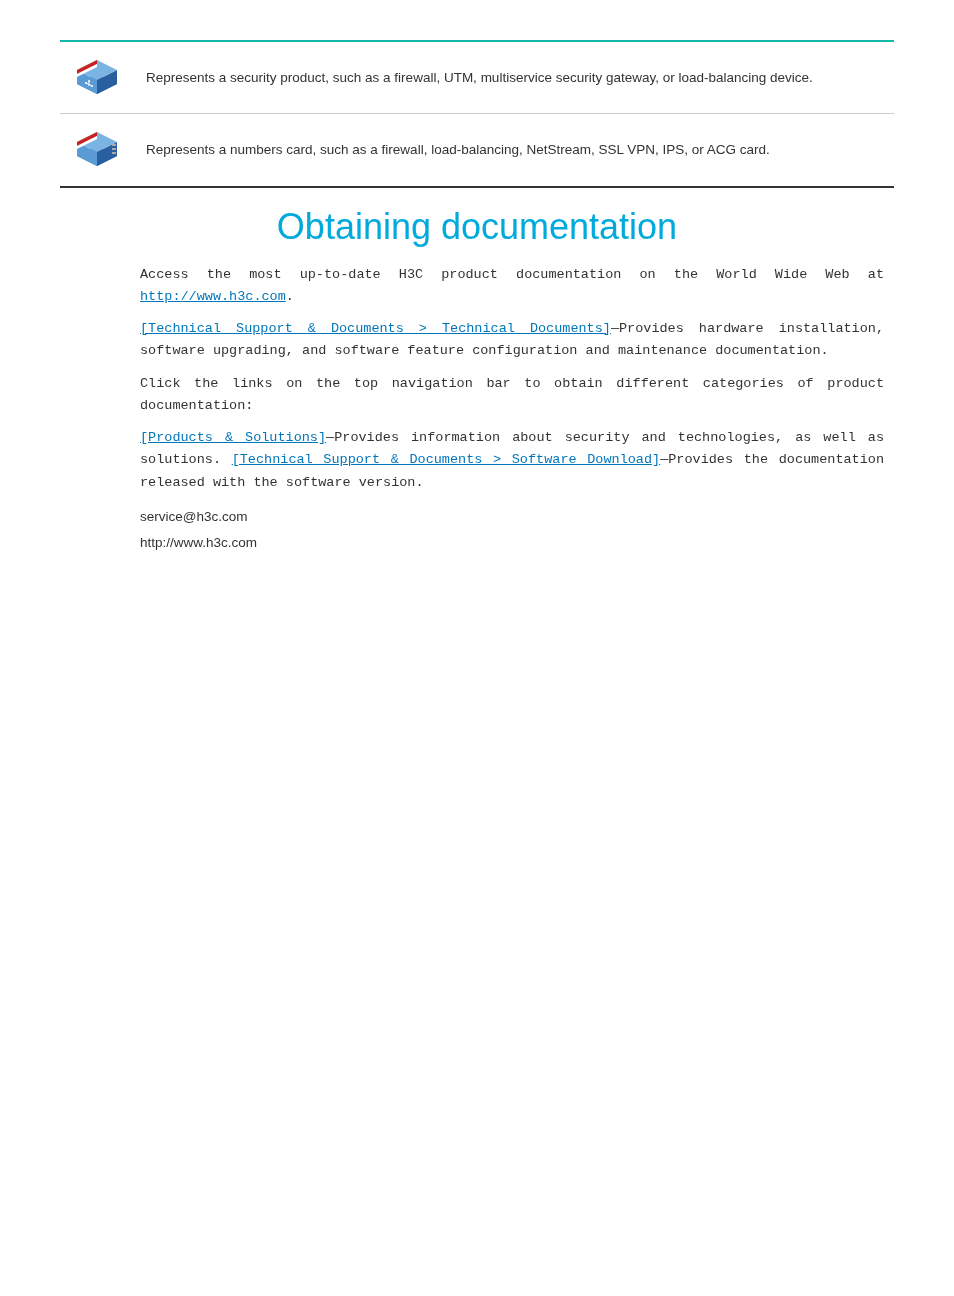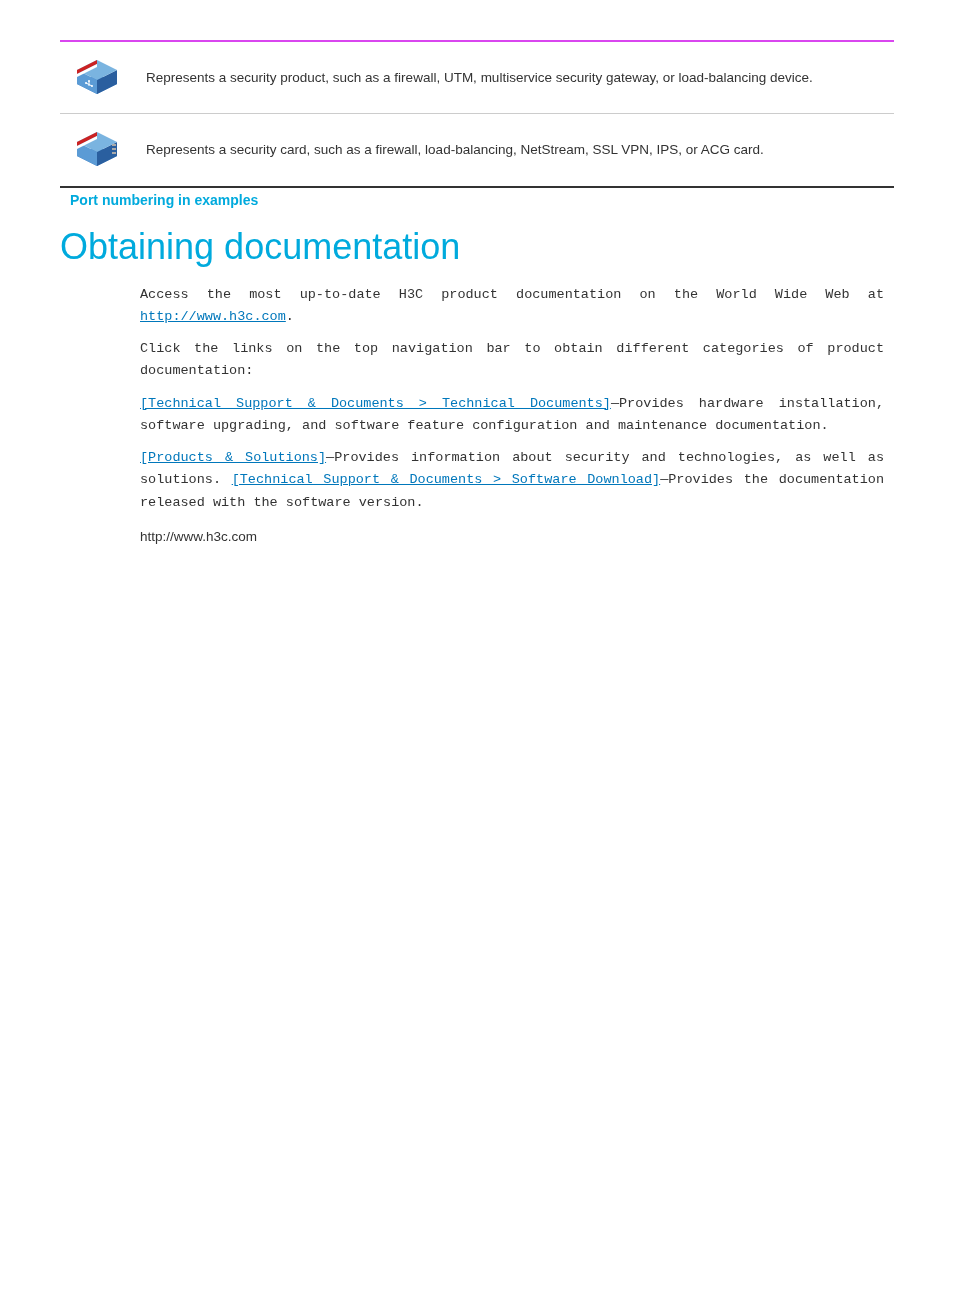--- a/index.html
+++ b/index.html
@@ -14,23 +14,23 @@
       font-size: 14px;
       color: #333333;
       width: 954px;
       min-height: 1296px;
       padding: 40px 60px 60px 60px;
     }
 
     .top-table {
       width: 100%;
       border-collapse: collapse;
-      border-top: 2px solid #d946ef;
+      border-top: 2px solid #14b8a6;
       border-bottom: 2px solid #333;
-      margin-bottom: 4px;
+      margin-bottom: 10px;
     }
 
     .top-table td {
       padding: 10px 12px;
       vertical-align: middle;
       border-bottom: 1px solid #ccc;
       font-size: 13.5px;
       line-height: 1.5;
       text-align: justify;
     }
@@ -71,20 +71,21 @@
       text-align: justify;
     }
 
     .section-heading {
       font-size: 36px;
       font-weight: 300;
       color: #00aadd;
       margin-top: 10px;
       margin-bottom: 16px;
       font-family: Arial, Helvetica, sans-serif;
+      text-align: center;
     }
 
     .section-content {
       padding-left: 80px;
       padding-right: 10px;
       font-family: Liberation Mono, monospace;
     }
 
     .section-content p {
       font-size: 13.5px;
@@ -165,45 +166,45 @@
 
         <polygon points="5,18 25,8 25,12 5,22" fill="#cc2222"></polygon>
 
         <polygon points="5,22 25,12 25,15 5,25" fill="#ffffff"></polygon>
 
         <rect x="40" y="20" width="4" height="2" fill="#aaaaaa"></rect>
         <rect x="40" y="24" width="4" height="2" fill="#aaaaaa"></rect>
         <rect x="40" y="28" width="4" height="2" fill="#aaaaaa"></rect>
       </svg>
     </td>
-    <td>Represents a security card, such as a firewall, load-balancing, NetStream, SSL VPN, IPS, or ACG card.</td>
+    <td>Represents a numbers card, such as a firewall, load-balancing, NetStream, SSL VPN, IPS, or ACG card.</td>
   </tr>
 </tbody>
   </table>
 
 <div class="port-numbering-section">
-  <div class="port-numbering-title">Port numbering in examples</div>
 </div>
 
 <div class="obtaining-doc">
   <h2 class="section-heading">Obtaining documentation</h2>
   <div class="section-content">
     <p>
       <span>Access the most up-to-date H3C product documentation on the World Wide Web at </span><a class="link">http://www.h3c.com</a><span>.</span>
     </p>
-    <p>Click the links on the top navigation bar to obtain different categories of product documentation:</p>
     <p>
       <a class="link">[Technical Support &amp; Documents &gt; Technical Documents]</a><span>—Provides hardware installation, software upgrading, and software feature configuration and maintenance documentation.</span>
     </p>
+    <p>Click the links on the top navigation bar to obtain different categories of product documentation:</p>
     <p>
       <a class="link">[Products &amp; Solutions]</a><span>—Provides information about security and technologies, as well as solutions. </span><a class="link">[Technical Support &amp; Documents &gt; Software Download]</a><span>—Provides the documentation released with the software version.</span>
     </p>
   </div>
 </div>
 
 <div class="technical-support-section">
   <div>
+    <div class="service-line">service@h3c.com</div>
     <div class="service-line">http://www.h3c.com</div>
   </div>
 </div>
 
 <div class="doc-feedback-section">
 </div>
 
 </body></html>

